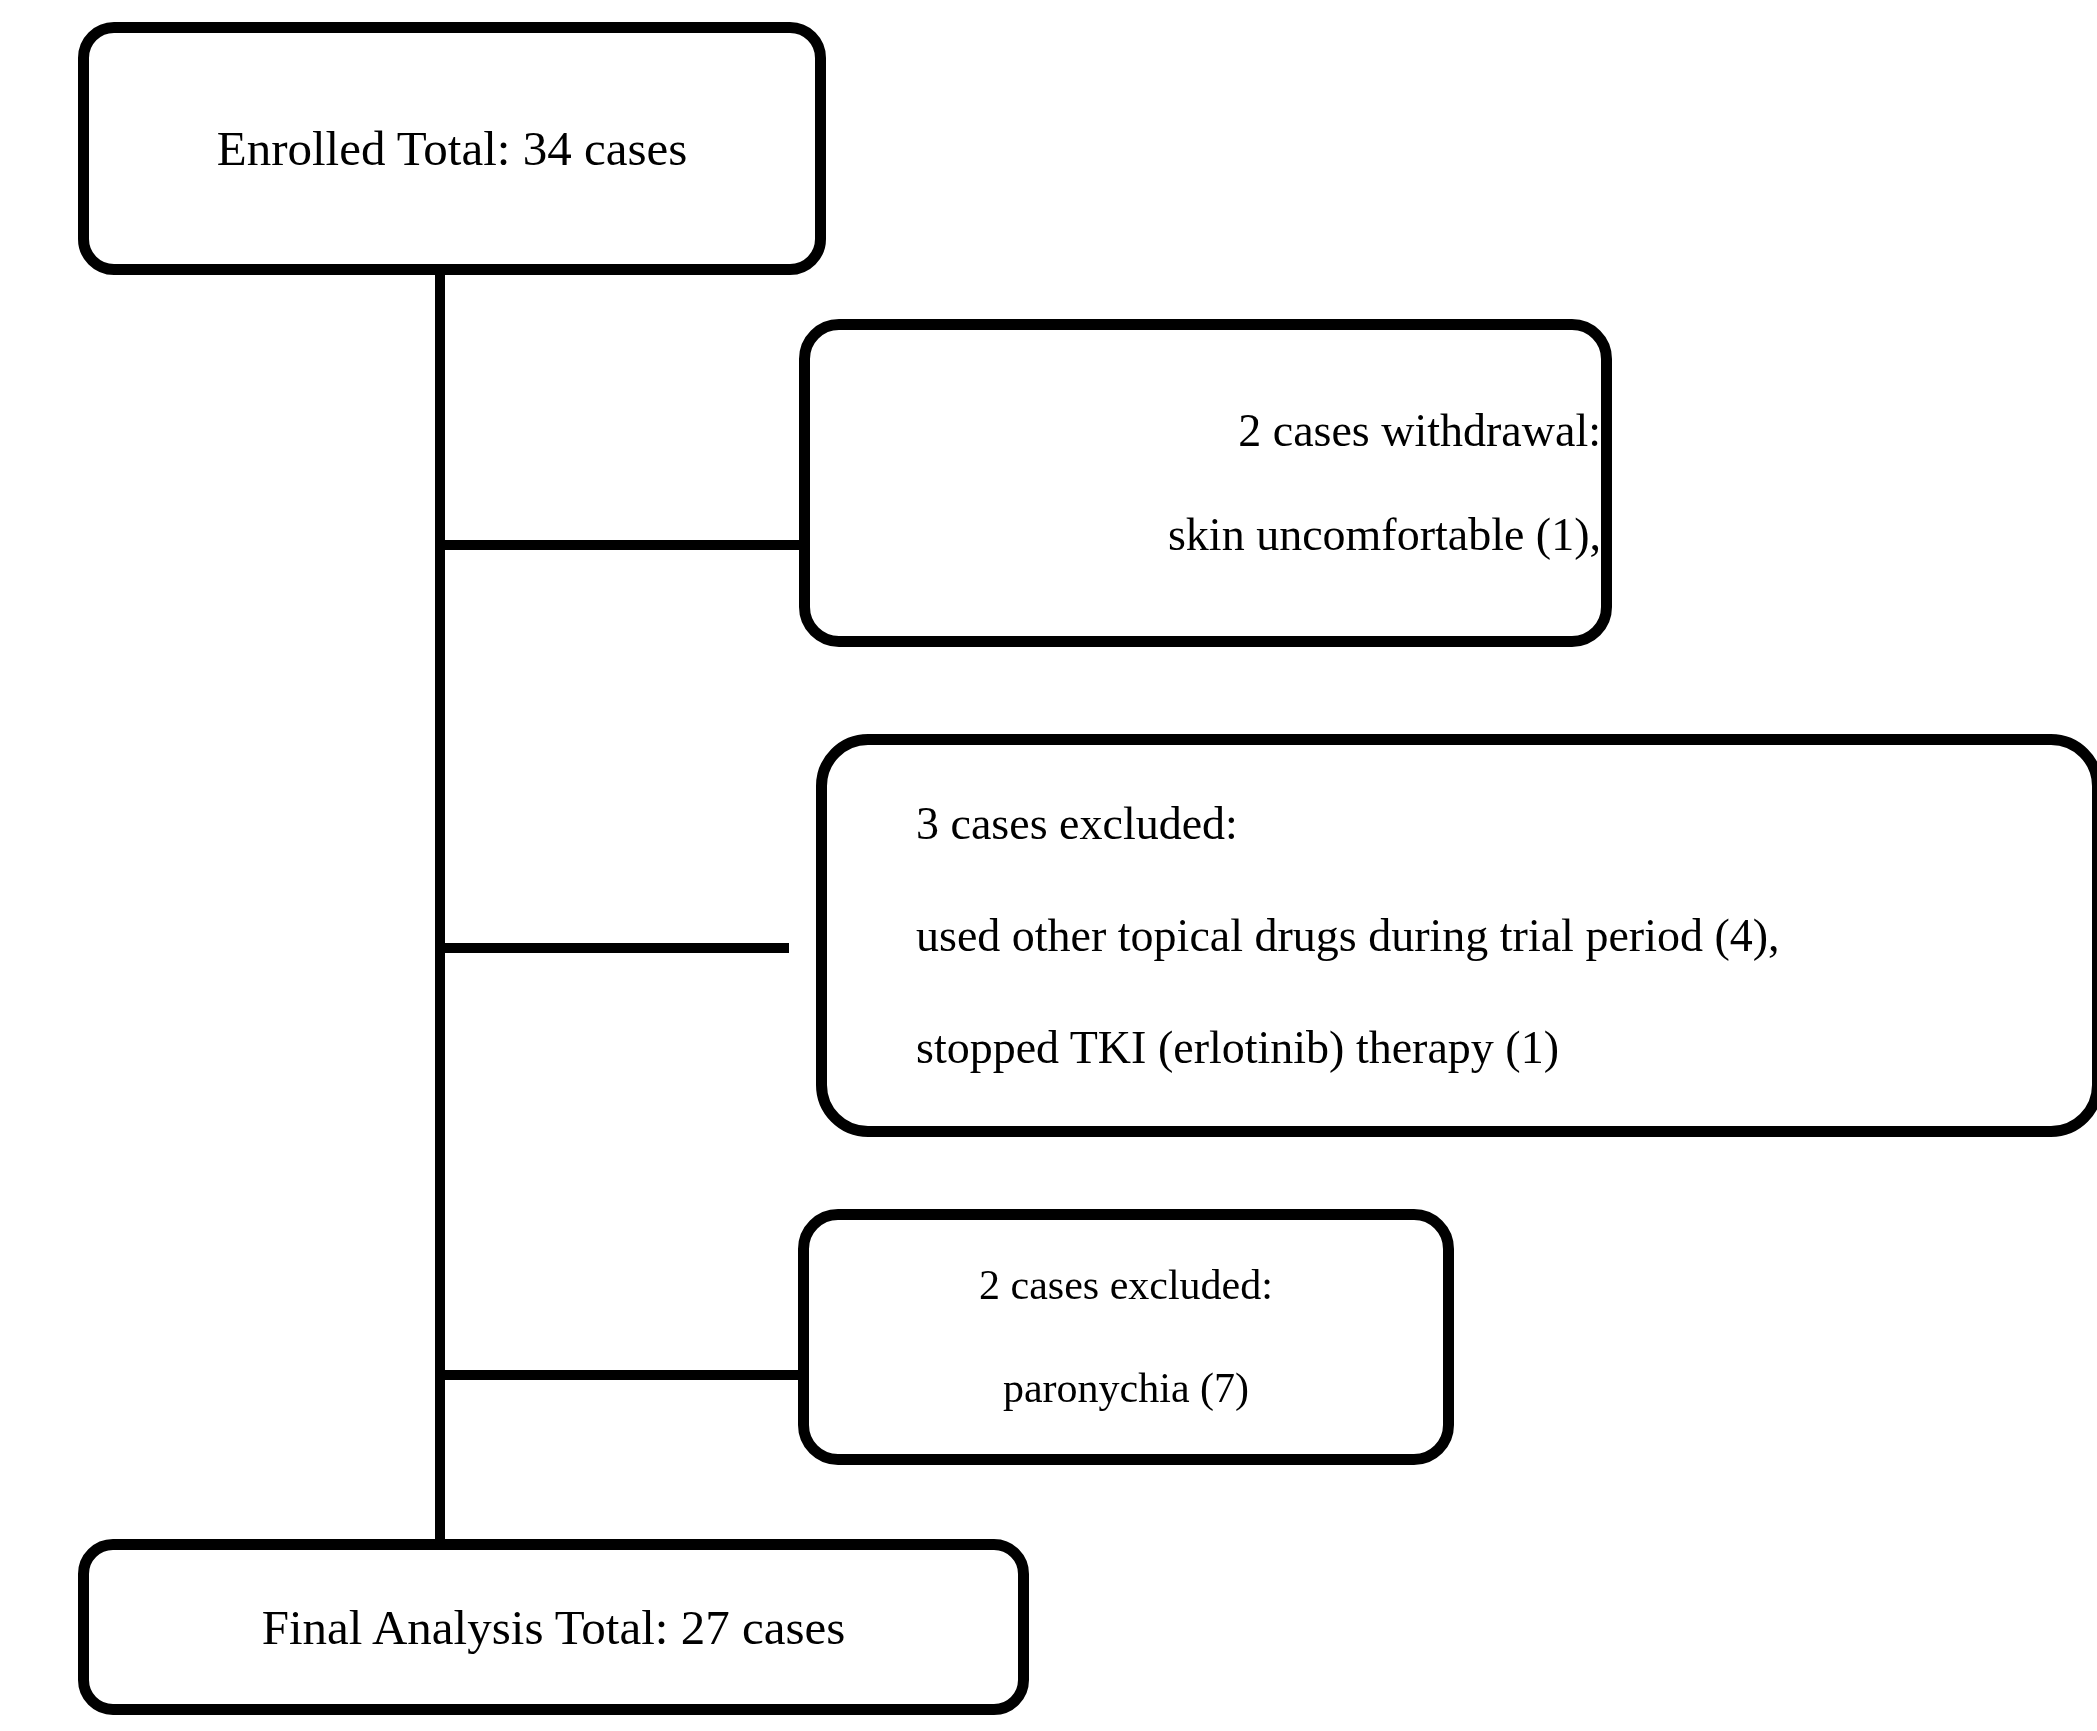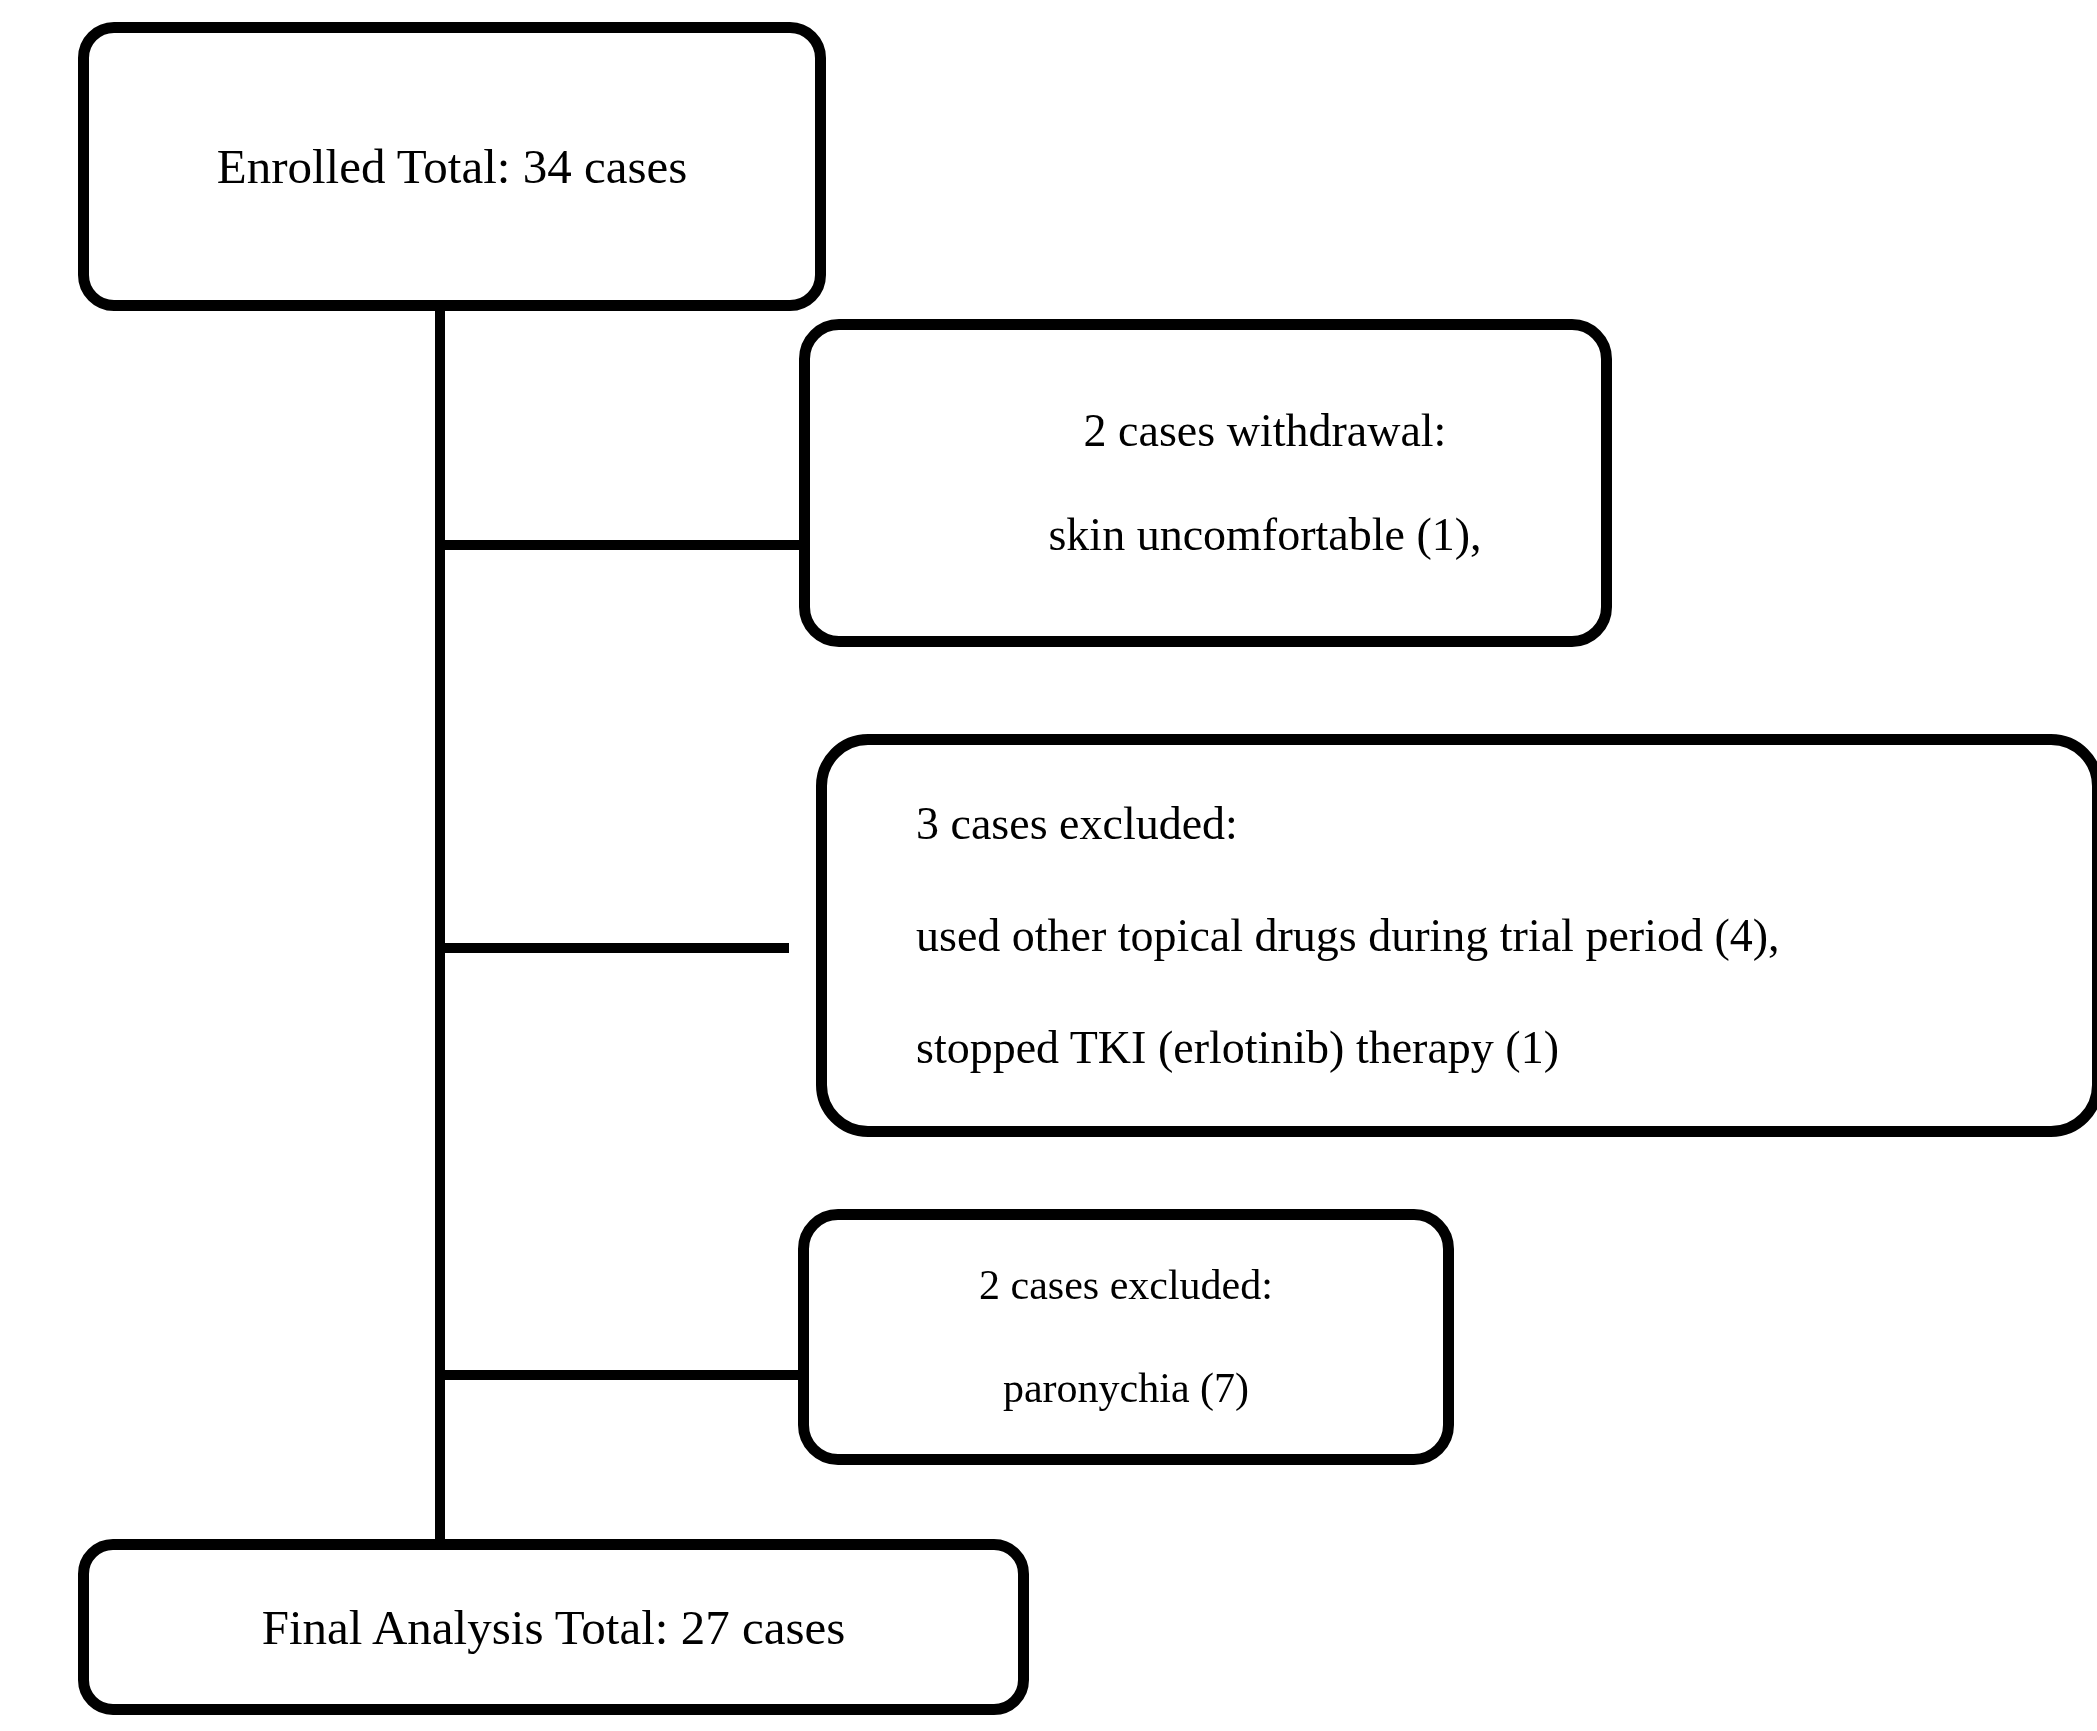--- a/index.html
+++ b/index.html
@@ -31,29 +31,29 @@
     white-space: nowrap;
   }
   .connector {
     position: absolute;
     background: #000000;
     z-index: 1;
   }
 
   
   #box-enrolled {
-    left: 78px; top: 22px; width: 748px; height: 289px;
+    left: 78px; top: 22px; width: 748px; height: 253px;
     align-items: center;
     font-size: 49px;
     border-radius: 36px;
   }
   
   #box-withdrawal {
     left: 799px; top: 319px; width: 813px; height: 328px;
-    align-items: center;
+    align-items: flex-end;
     padding-left: 119px;
     font-size: 46px;
     line-height: 104px;
   }
   
   #box-excluded-trial {
     left: 786px; top: 734px; width: 1287px; height: 403px;
     align-items: flex-start;
     padding-left: 89px;
     font-size: 46px;

